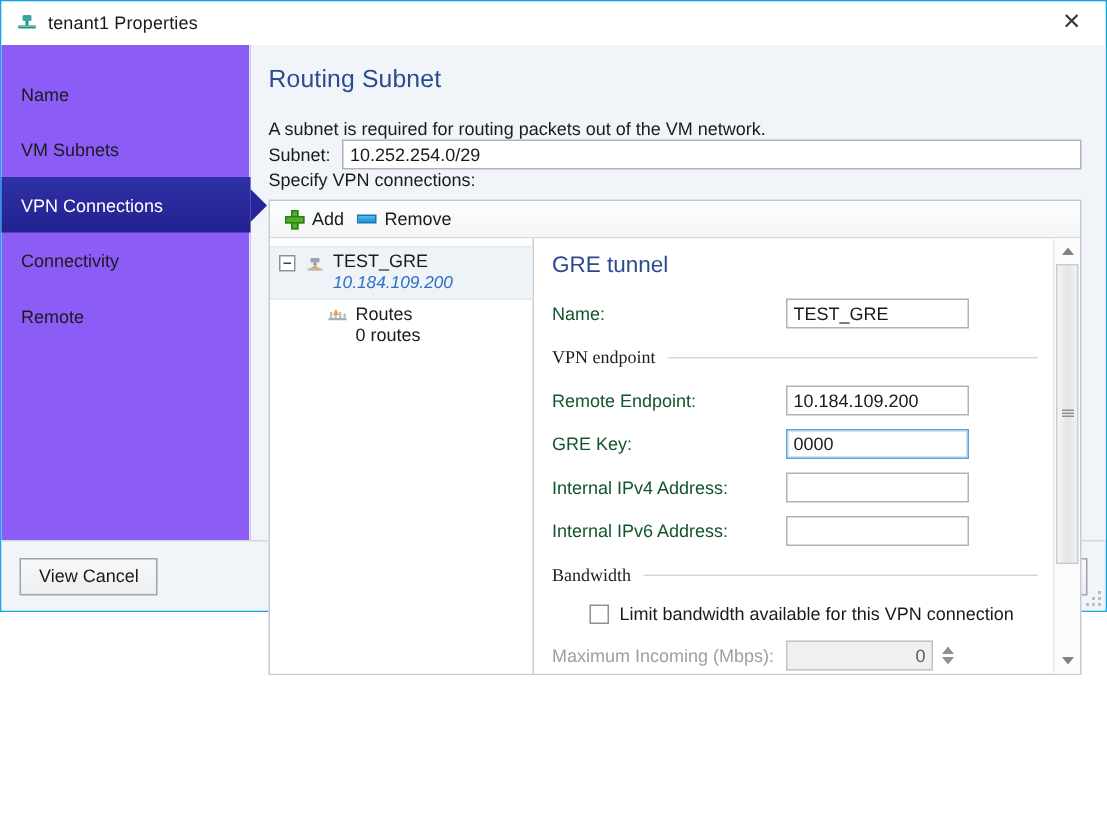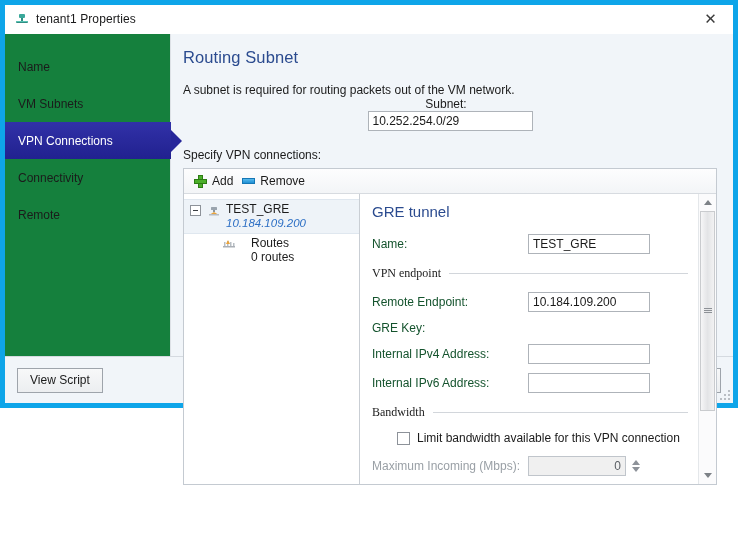--- a/index.html
+++ b/index.html
@@ -16,21 +16,21 @@
     overflow: hidden;
     position: relative;
   }
 
   
   .window {
     position: absolute;
     left: 0; top: 0;
     width: 738px; height: 408px;
     box-sizing: border-box;
-    border: 5px solid #0ea5e9;
+    border: 1px solid #0ea5e9;
     background: #f0f4f8;
     display: flex;
     flex-direction: column;
   }
 
   
   .titlebar {
     height: 28px;
     min-height: 28px;
     background: #ffffff;
@@ -70,21 +70,21 @@
     flex: 1 1 auto;
     display: flex;
     min-height: 0;
     background: #ffffff;
   }
 
   
   .sidebar {
     width: 165px;
     min-width: 165px;
-    background: #15803d;
+    background: #8b5cf6;
     border-right: 1px solid #dde1e6;
     padding-top: 14px;
     position: relative;
     z-index: 2;
   }
   .nav-item {
     height: 37px;
     display: flex;
     align-items: center;
     padding-left: 13px;
@@ -128,22 +128,20 @@
     letter-spacing: 0.1px;
   }
   .desc {
     font-size: 12px;
     color: #1b1b1b;
   }
 
   .field-row {
     display: flex;
     align-items: center;
-    margin-bottom: 17px;
-    flex-direction: column;
   }
   .field-row .lbl {
     font-size: 12px;
     margin-right: 8px;
   }
   .txt {
     box-sizing: border-box;
     height: 20px;
     border: 1px solid #aeb3b9;
     background: #ffffff;
@@ -275,21 +273,21 @@
     font-size: 11.5px;
     color: #2d6fc4;
     font-style: italic;
     line-height: 15px;
   }
   .node-sub-plain {
     font-size: 12px;
     color: #1b1b1b;
     line-height: 15px;
   }
-  .tree-child { padding-left: 38px; gap: 10px; }
+  .tree-child { padding-left: 38px; }
 
   
   .detail-wrap {
     flex: 1 1 auto;
     display: flex;
     min-width: 0;
     background: #ffffff;
   }
   .detail {
     flex: 1 1 auto;
@@ -597,20 +595,21 @@
                 <i></i>
               </div>
 
               <div class="frm-row">
                 <span class="lbl">Remote Endpoint:</span>
                 <input class="txt" type="text" value="10.184.109.200" style="">
               </div>
 
               <div class="frm-row">
                 <span class="lbl">GRE Key:</span>
+                <input class="txt focused" type="text" value="0000" style="">
               </div>
 
               <div class="frm-row">
                 <span class="lbl">Internal IPv4 Address:</span>
                 <input class="txt" type="text" value="" style="">
               </div>
 
               <div class="frm-row">
                 <span class="lbl">Internal IPv6 Address:</span>
                 <input class="txt" type="text" value="" style="">
@@ -657,21 +656,21 @@
                 </div>
             </div>
 
           </div>
         </div>
       </div>
     </div>
   </div>
 
   <div class="footer">
-    <button class="btn view-script">View Script</button>
+    <button class="btn view-script">View Cancel</button>
     <span class="spacer"></span>
     <button class="btn primary">OK</button>
     <button class="btn">Cancel</button>
     <span class="resize-grip">
       <i style="right:0;bottom:0"></i>
         <i style="right:4px;bottom:0"></i>
         <i style="right:8px;bottom:0"></i>
       <i style="right:0;bottom:4px"></i>
         <i style="right:4px;bottom:4px"></i>
       <i style="right:0;bottom:8px"></i>

